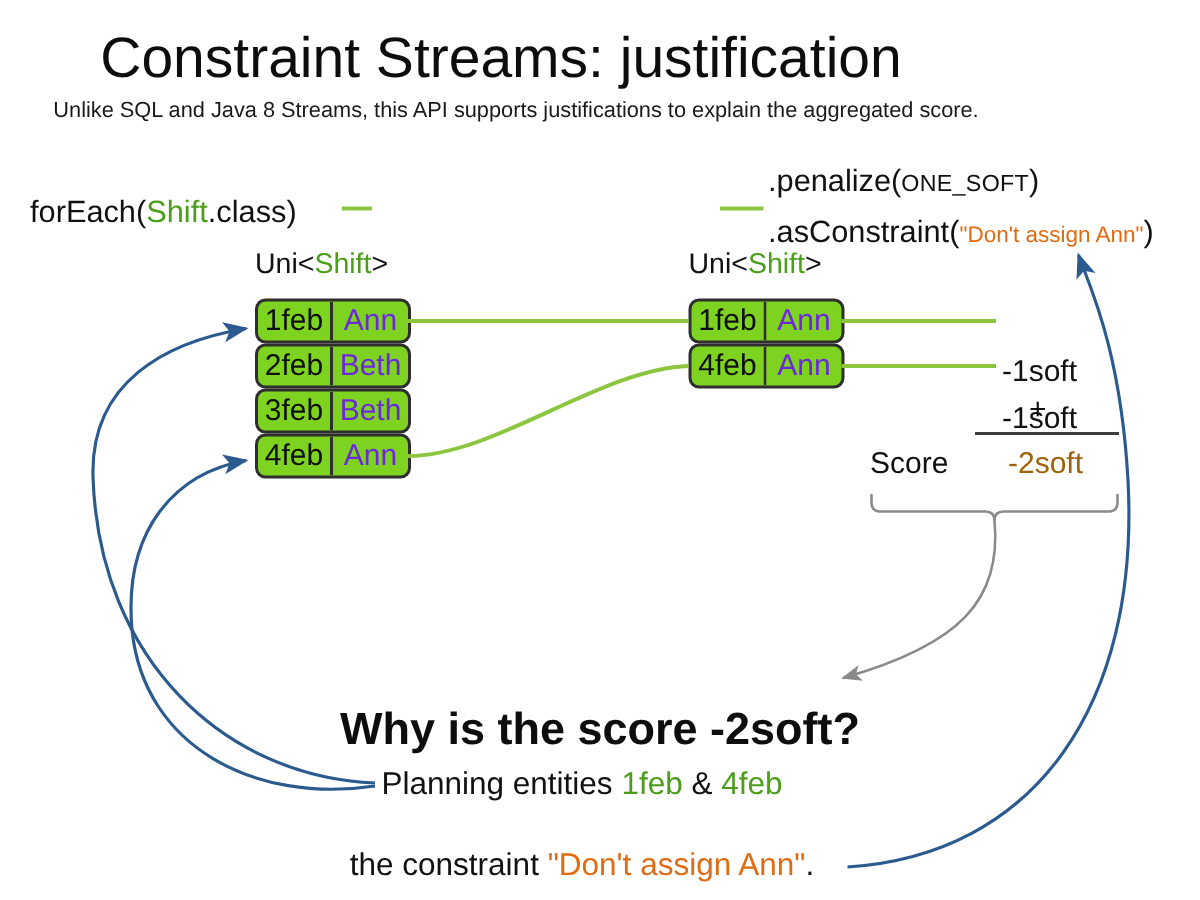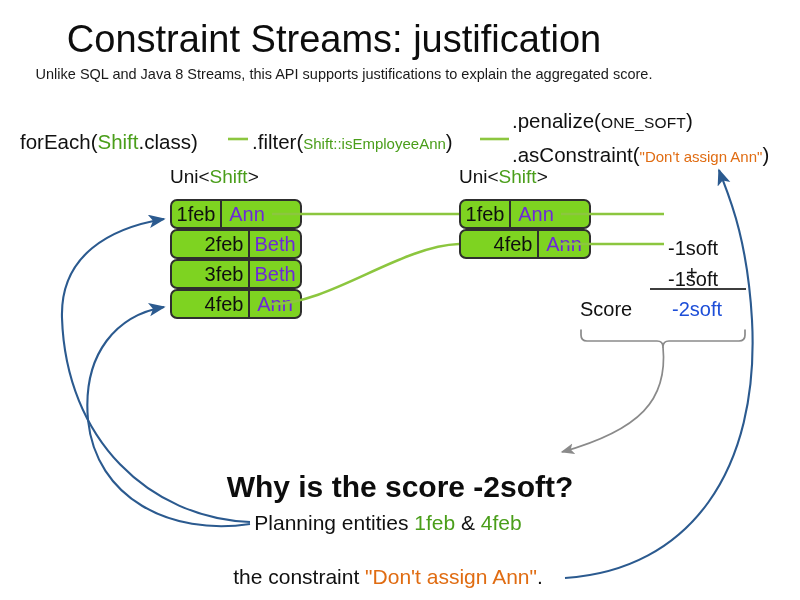--- a/index.html
+++ b/index.html
@@ -86,21 +86,21 @@
     border-right: 2.5px solid #2e2e2e;
     border-radius: 5px 0 0 5px;
   }
   .fact .cell-name {
     width: 50px;
     color: #6d28d9;
   }
   .stack-left  { left: 170px; top: 199px; }
   .stack-right { left: 459px; top: 199px; }
   .stack { display: flex; flex-direction: column; gap: 0px; }
-  .stack .fact + .fact { margin-top: 0px; padding-left: 28px; }
+  .stack .fact + .fact { margin-top: 0px; }
 
   
   .soft {
     font-size: 20px;
     color: #111111;
     white-space: nowrap;
     margin-top: 34px;
   }
   .soft-1 { left: 668px; top: 203px; }
   .soft-2 { left: 668px; top: 234px; }
@@ -113,21 +113,21 @@
     left: 650px; top: 288px;
     width: 96px; height: 0;
     border-top: 2px solid #3d3d3d;
   }
   .score-label {
     left: 580px; top: 298px;
     font-size: 20px; color: #111;
   }
   .score-total {
     left: 672px; top: 298px;
-    font-size: 20px; color: #1d4ed8;
+    font-size: 20px; color: #a16207;
   }
 
   
   .why {
     left: 0; top: 470px; width: 800px;
     text-align: center;
     font-size: 30px;
     font-weight: bold;
     color: #0d0d0d;
     white-space: nowrap;
@@ -154,23 +154,20 @@
 
 <div id="slide">
 
   <div class="abs title">Constraint Streams: justification</div>
   <div class="abs subtitle">Unlike SQL and Java 8 Streams, this API supports justifications to explain the aggregated score.</div>
 
   <div class="abs code code-foreach">
     <span>forEach(</span><span class="green">Shift</span><span>.class)</span>
   </div>
 
-  <div class="abs code code-filter">
-    <span>.filter(</span><span class="green sm">Shift::isEmployeeAnn</span><span>)</span>
-  </div>
 
   <div class="abs code code-penalize">
     <span>.penalize(</span><span class="smcaps">ONE_SOFT</span><span>)</span>
   </div>
 
   <div class="abs code code-asconstraint">
     <span>.asConstraint(</span><span class="orange sm">"Don't assign Ann"</span><span>)</span>
   </div>
 
   <div class="abs uni uni-left">

